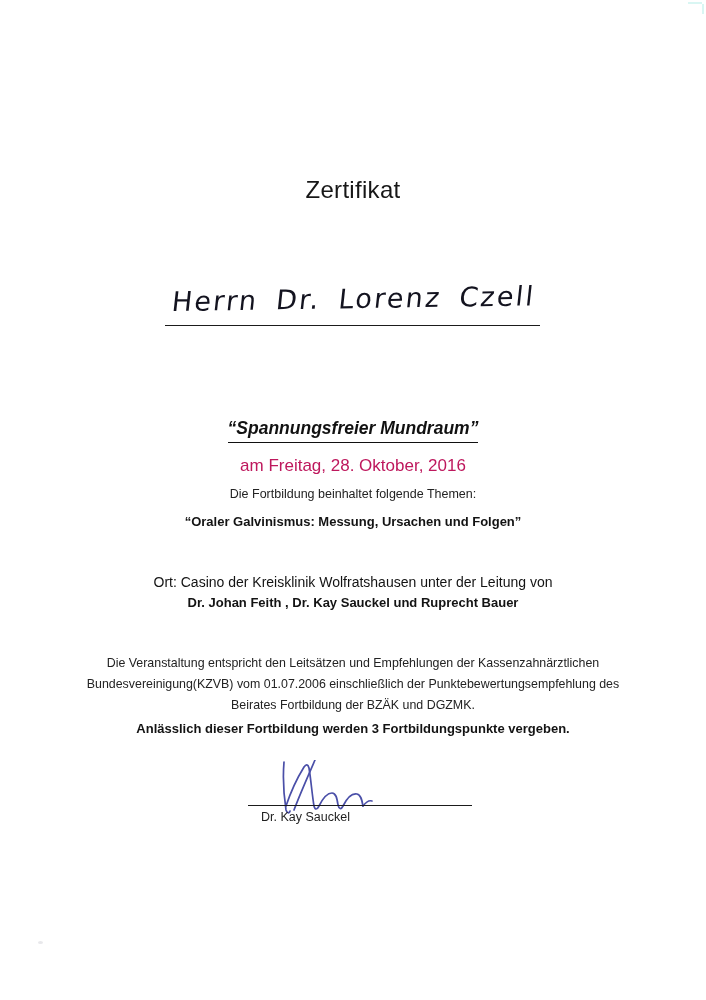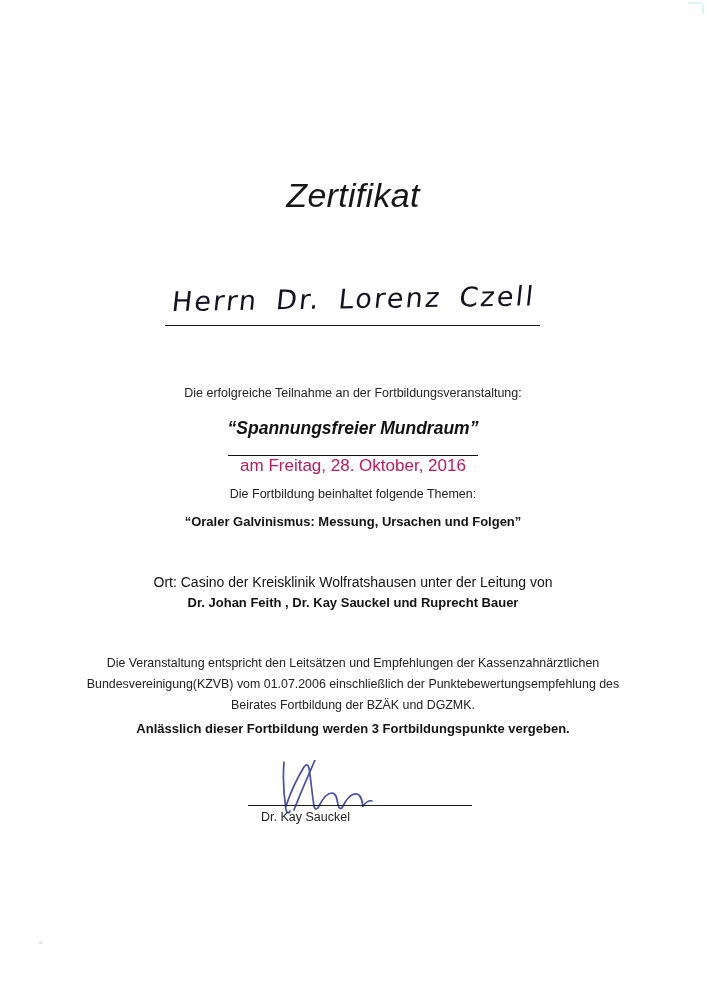--- a/index.html
+++ b/index.html
@@ -45,25 +45,24 @@
     border-radius: 50%;
   }
   .centered {
     position: absolute;
     left: 0;
     width: 706px;
     text-align: center;
   }
   .doc-title {
     top: 176px;
-    font-size: 34px;
+    font-size: 24px;
     font-weight: 400;
     letter-spacing: 0.3px;
     color: #171717;
-    font-style: italic;
   }
   .confirm-line {
     top: 245px;
     font-size: 12.5px;
     font-weight: 400;
     color: #232323;
   }
   
   .recipient-wrap {
     position: absolute;
@@ -99,21 +98,21 @@
   }
   .course-title {
     top: 418px;
     font-size: 17.5px;
     font-weight: bold;
     font-style: italic;
     color: #111111;
   }
   .course-title span {
     border-bottom: 1.6px solid #111111;
-    padding-bottom: 17px;
+    padding-bottom: 4px;
     text-align: right;
   }
   .event-date {
     top: 456px;
     font-size: 17px;
     color: #be185d;
   }
   .topics-intro {
     top: 487px;
     font-size: 12.5px;
@@ -196,21 +195,20 @@
   <div class="speck"></div>
 
   <div class="centered doc-title">Zertifikat</div>
 
 
   <div class="recipient-wrap">
     <span class="recipient-hand">Herrn Dr. Lorenz Czell</span>
   </div>
   <div class="recipient-rule"></div>
 
-  <div class="centered participation-line">Die erfolgreiche Teilnahme an der Fortbildungsveranstaltung:</div>
 
   <div class="centered course-title">
     <span>“Spannungsfreier Mundraum”</span>
   </div>
 
   <div class="centered event-date">am Freitag, 28. Oktober, 2016</div>
 
   <div class="centered topic-item">“Oraler Galvinismus: Messung, Ursachen und Folgen”</div>
 
   <div class="centered topics-intro">Die Fortbildung beinhaltet folgende Themen:</div>

